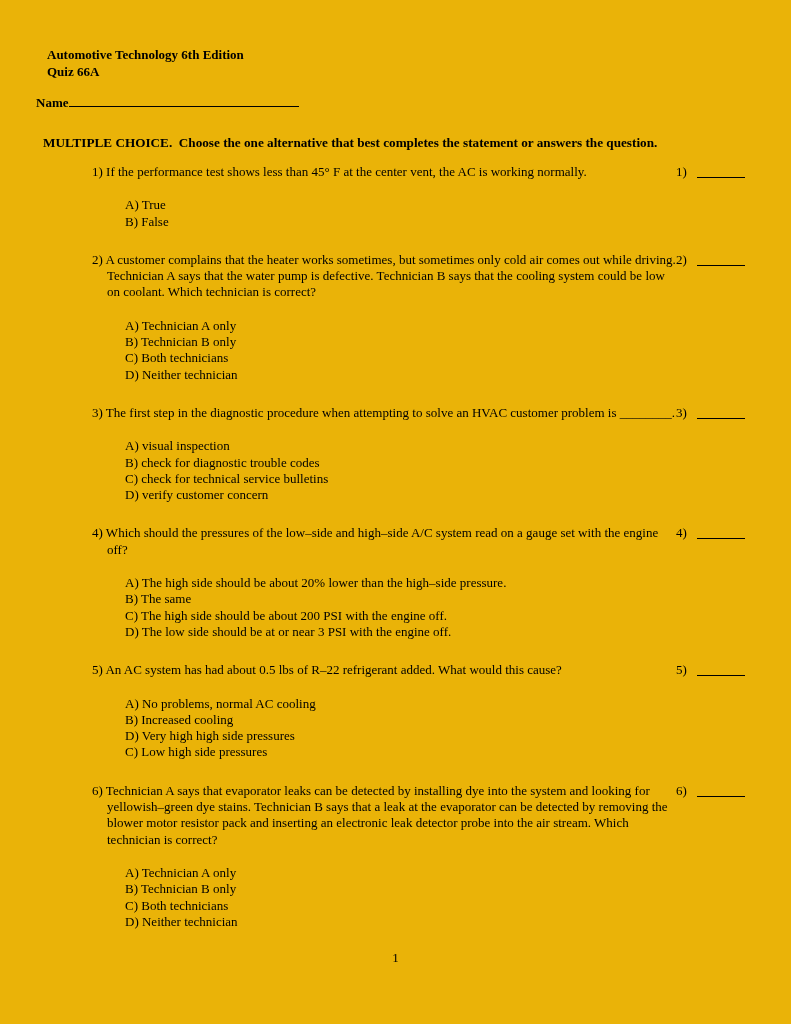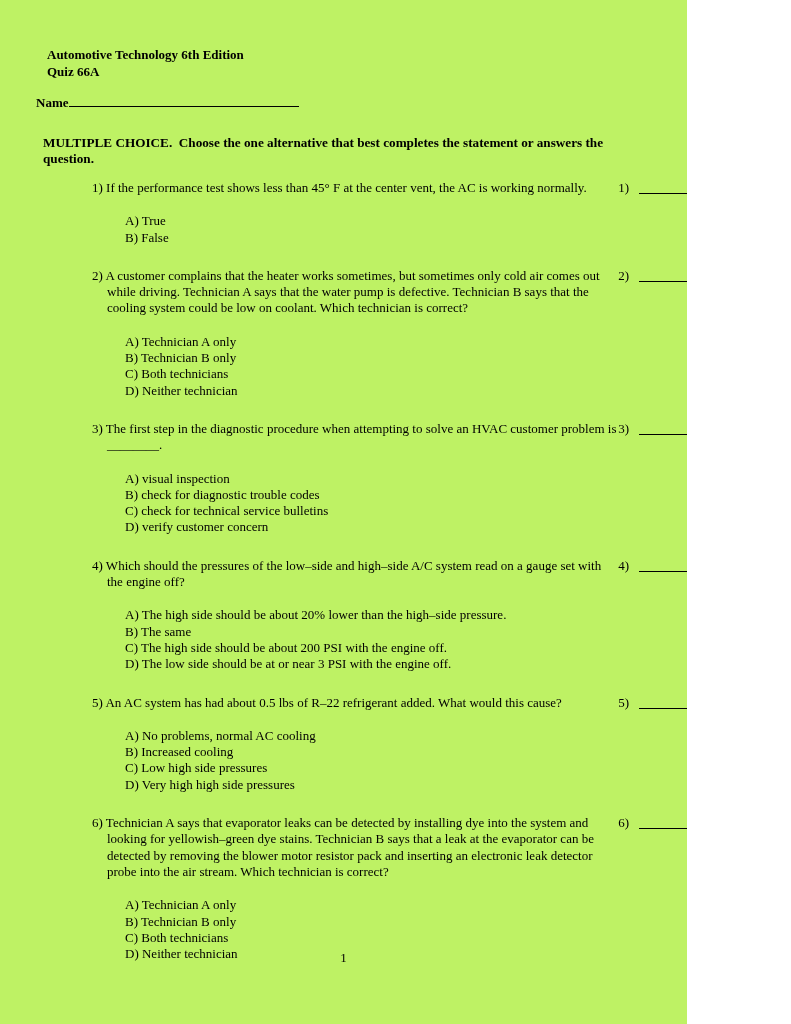--- a/index.html
+++ b/index.html
@@ -5,22 +5,22 @@
   * { margin: 0; padding: 0; box-sizing: border-box; }
   html, body { background: #ffffff; }
   body {
     width: 791px; height: 1024px;
     font-family: "Liberation Serif", serif;
     color: #000000;
     -webkit-font-smoothing: antialiased;
   }
   .page {
     position: relative;
-    width: 687px; height: 1024px;
-    background: #bef264;
+    width: 791px; height: 1024px;
+    background: #eab308;
     overflow: hidden;
   }
   .header {
     margin: 47px 47px 0 47px;
     font-weight: bold;
     font-size: 13px;
     line-height: 16.5px;
   }
   .name-row {
     margin: 14px 47px 0 36px;
@@ -152,22 +152,22 @@
           <span class="a-blank"></span>
       </div>
     </div>
 
     <div class="question">
       <div class="q-left">
         <p class="q-text"><span>5)</span> <span>An AC system has had about 0.5 lbs of R–22 refrigerant added. What would this cause?</span></p>
         <div class="q-options">
           <p>A) No problems, normal AC cooling</p>
           <p>B) Increased cooling</p>
+          <p>D) Very high high side pressures</p>
           <p>C) Low high side pressures</p>
-          <p>D) Very high high side pressures</p>
         </div>
       </div>
       <div class="q-answer">
         <span>5)</span>
           <span class="a-blank"></span>
       </div>
     </div>
 
     <div class="question">
       <div class="q-left">

